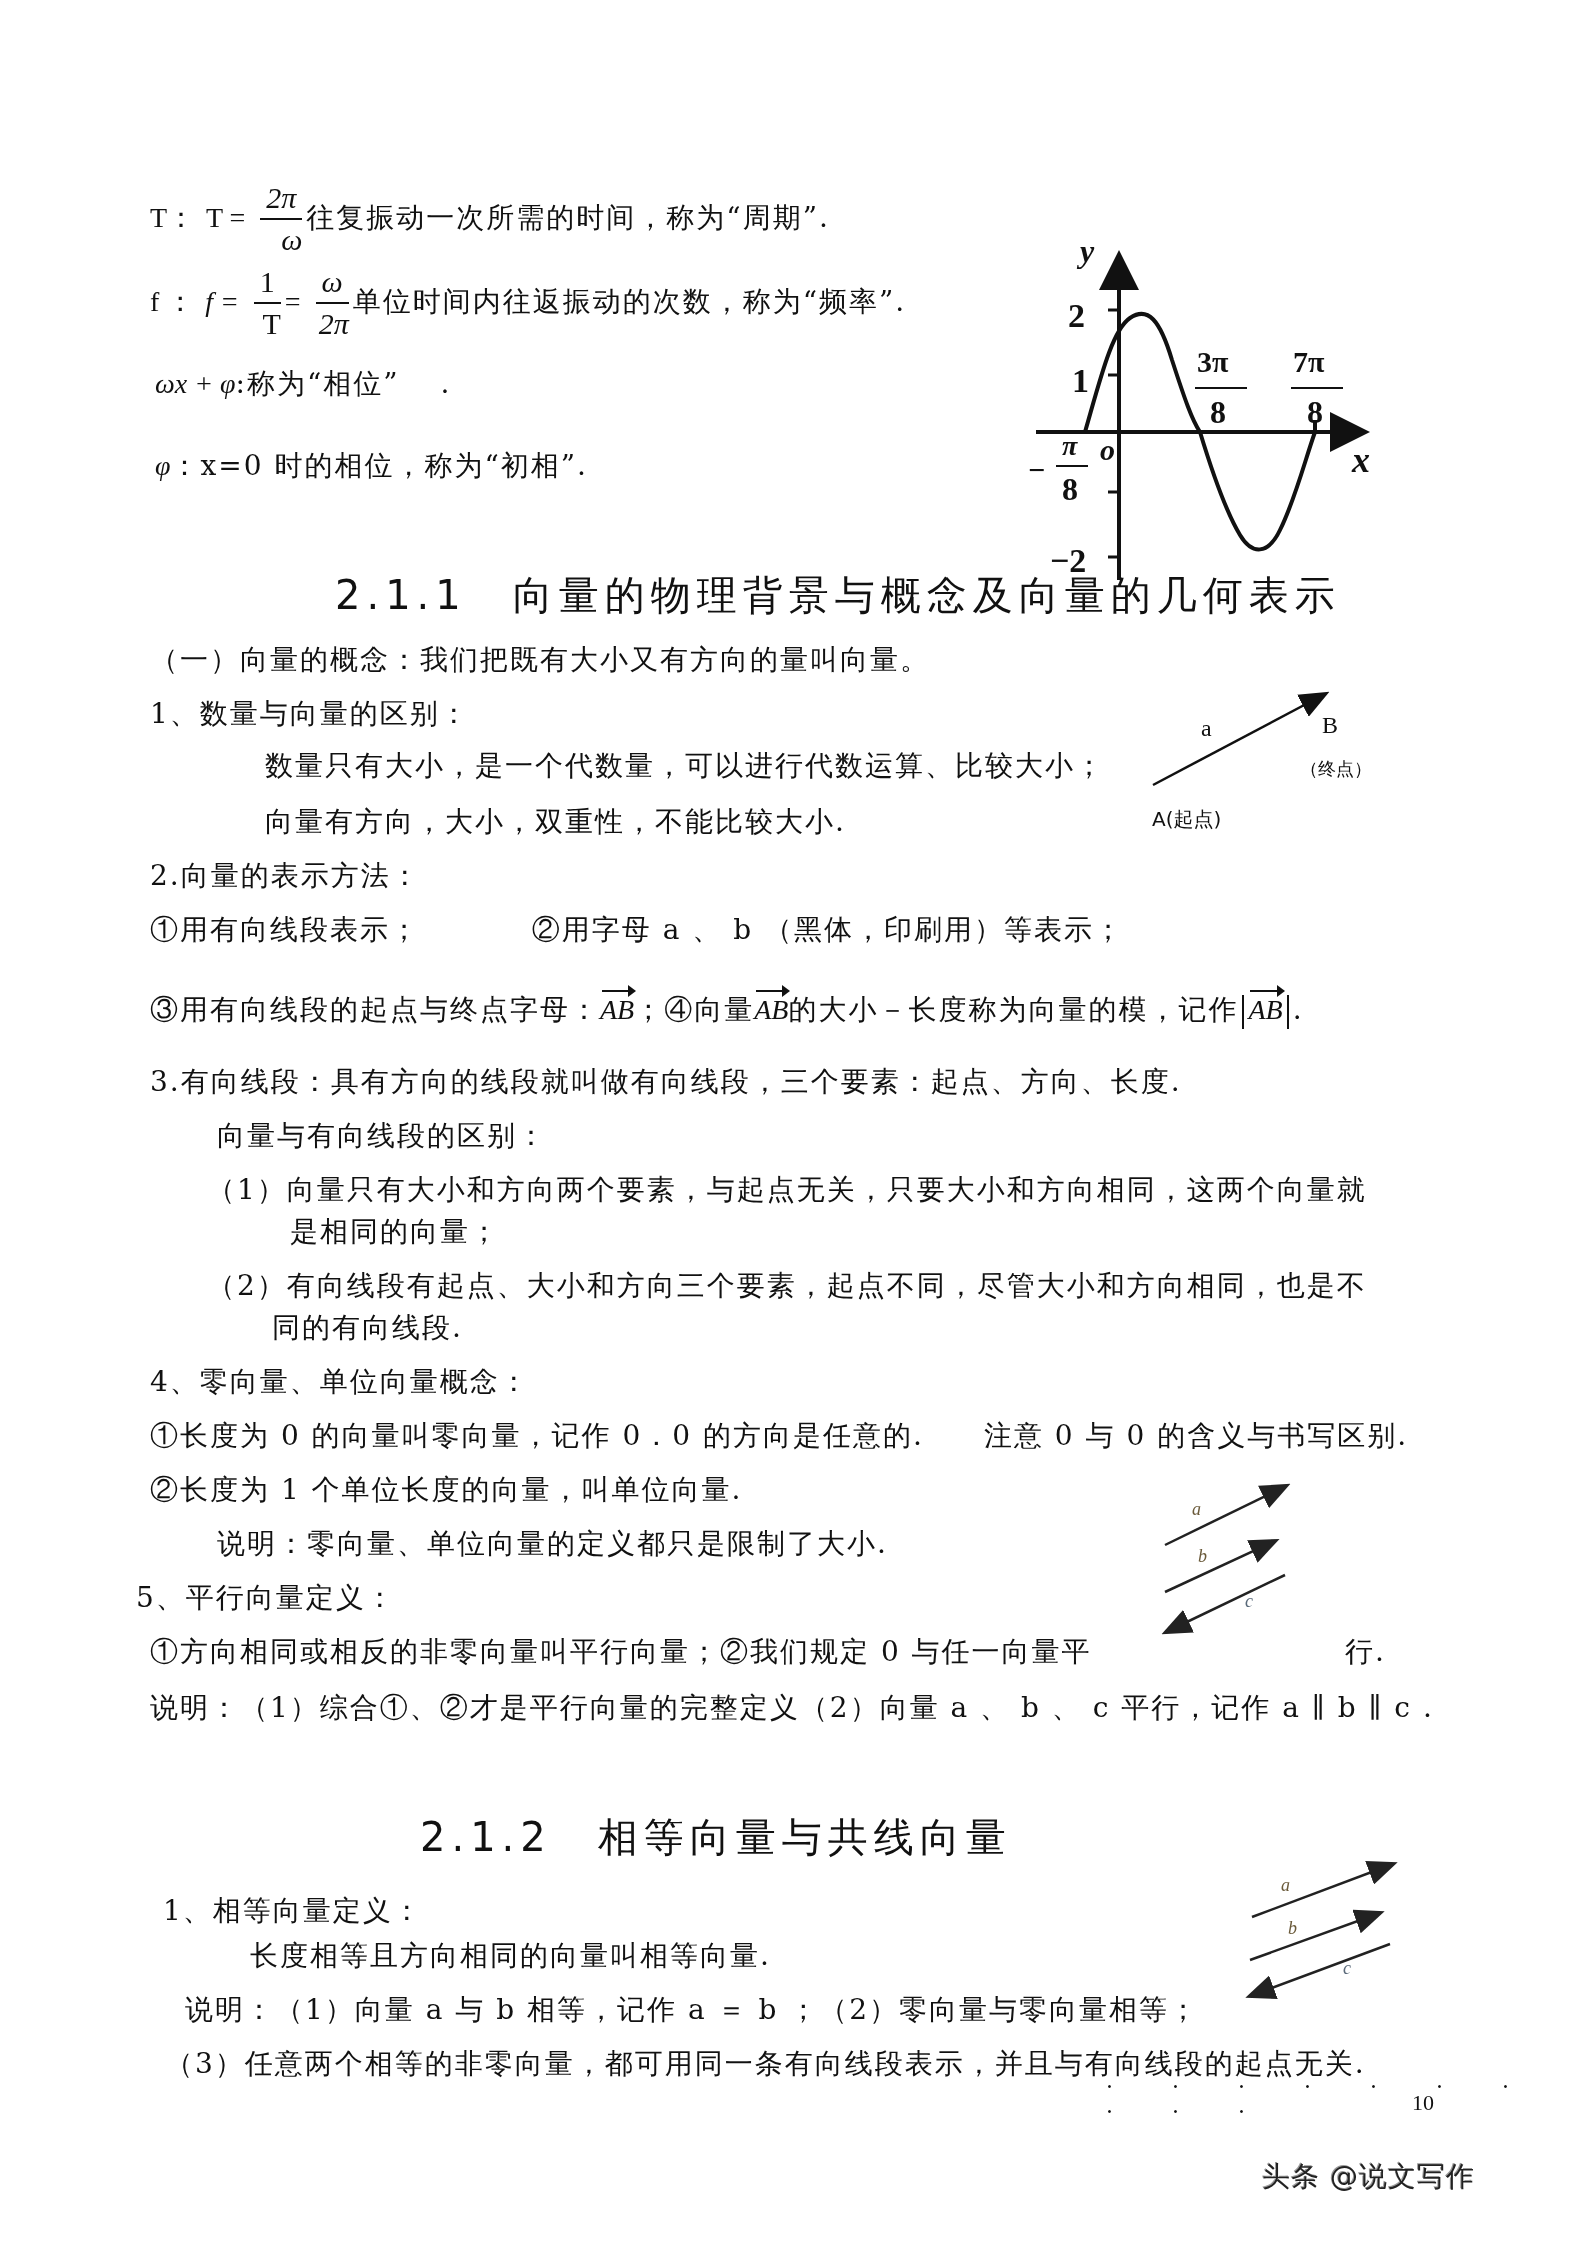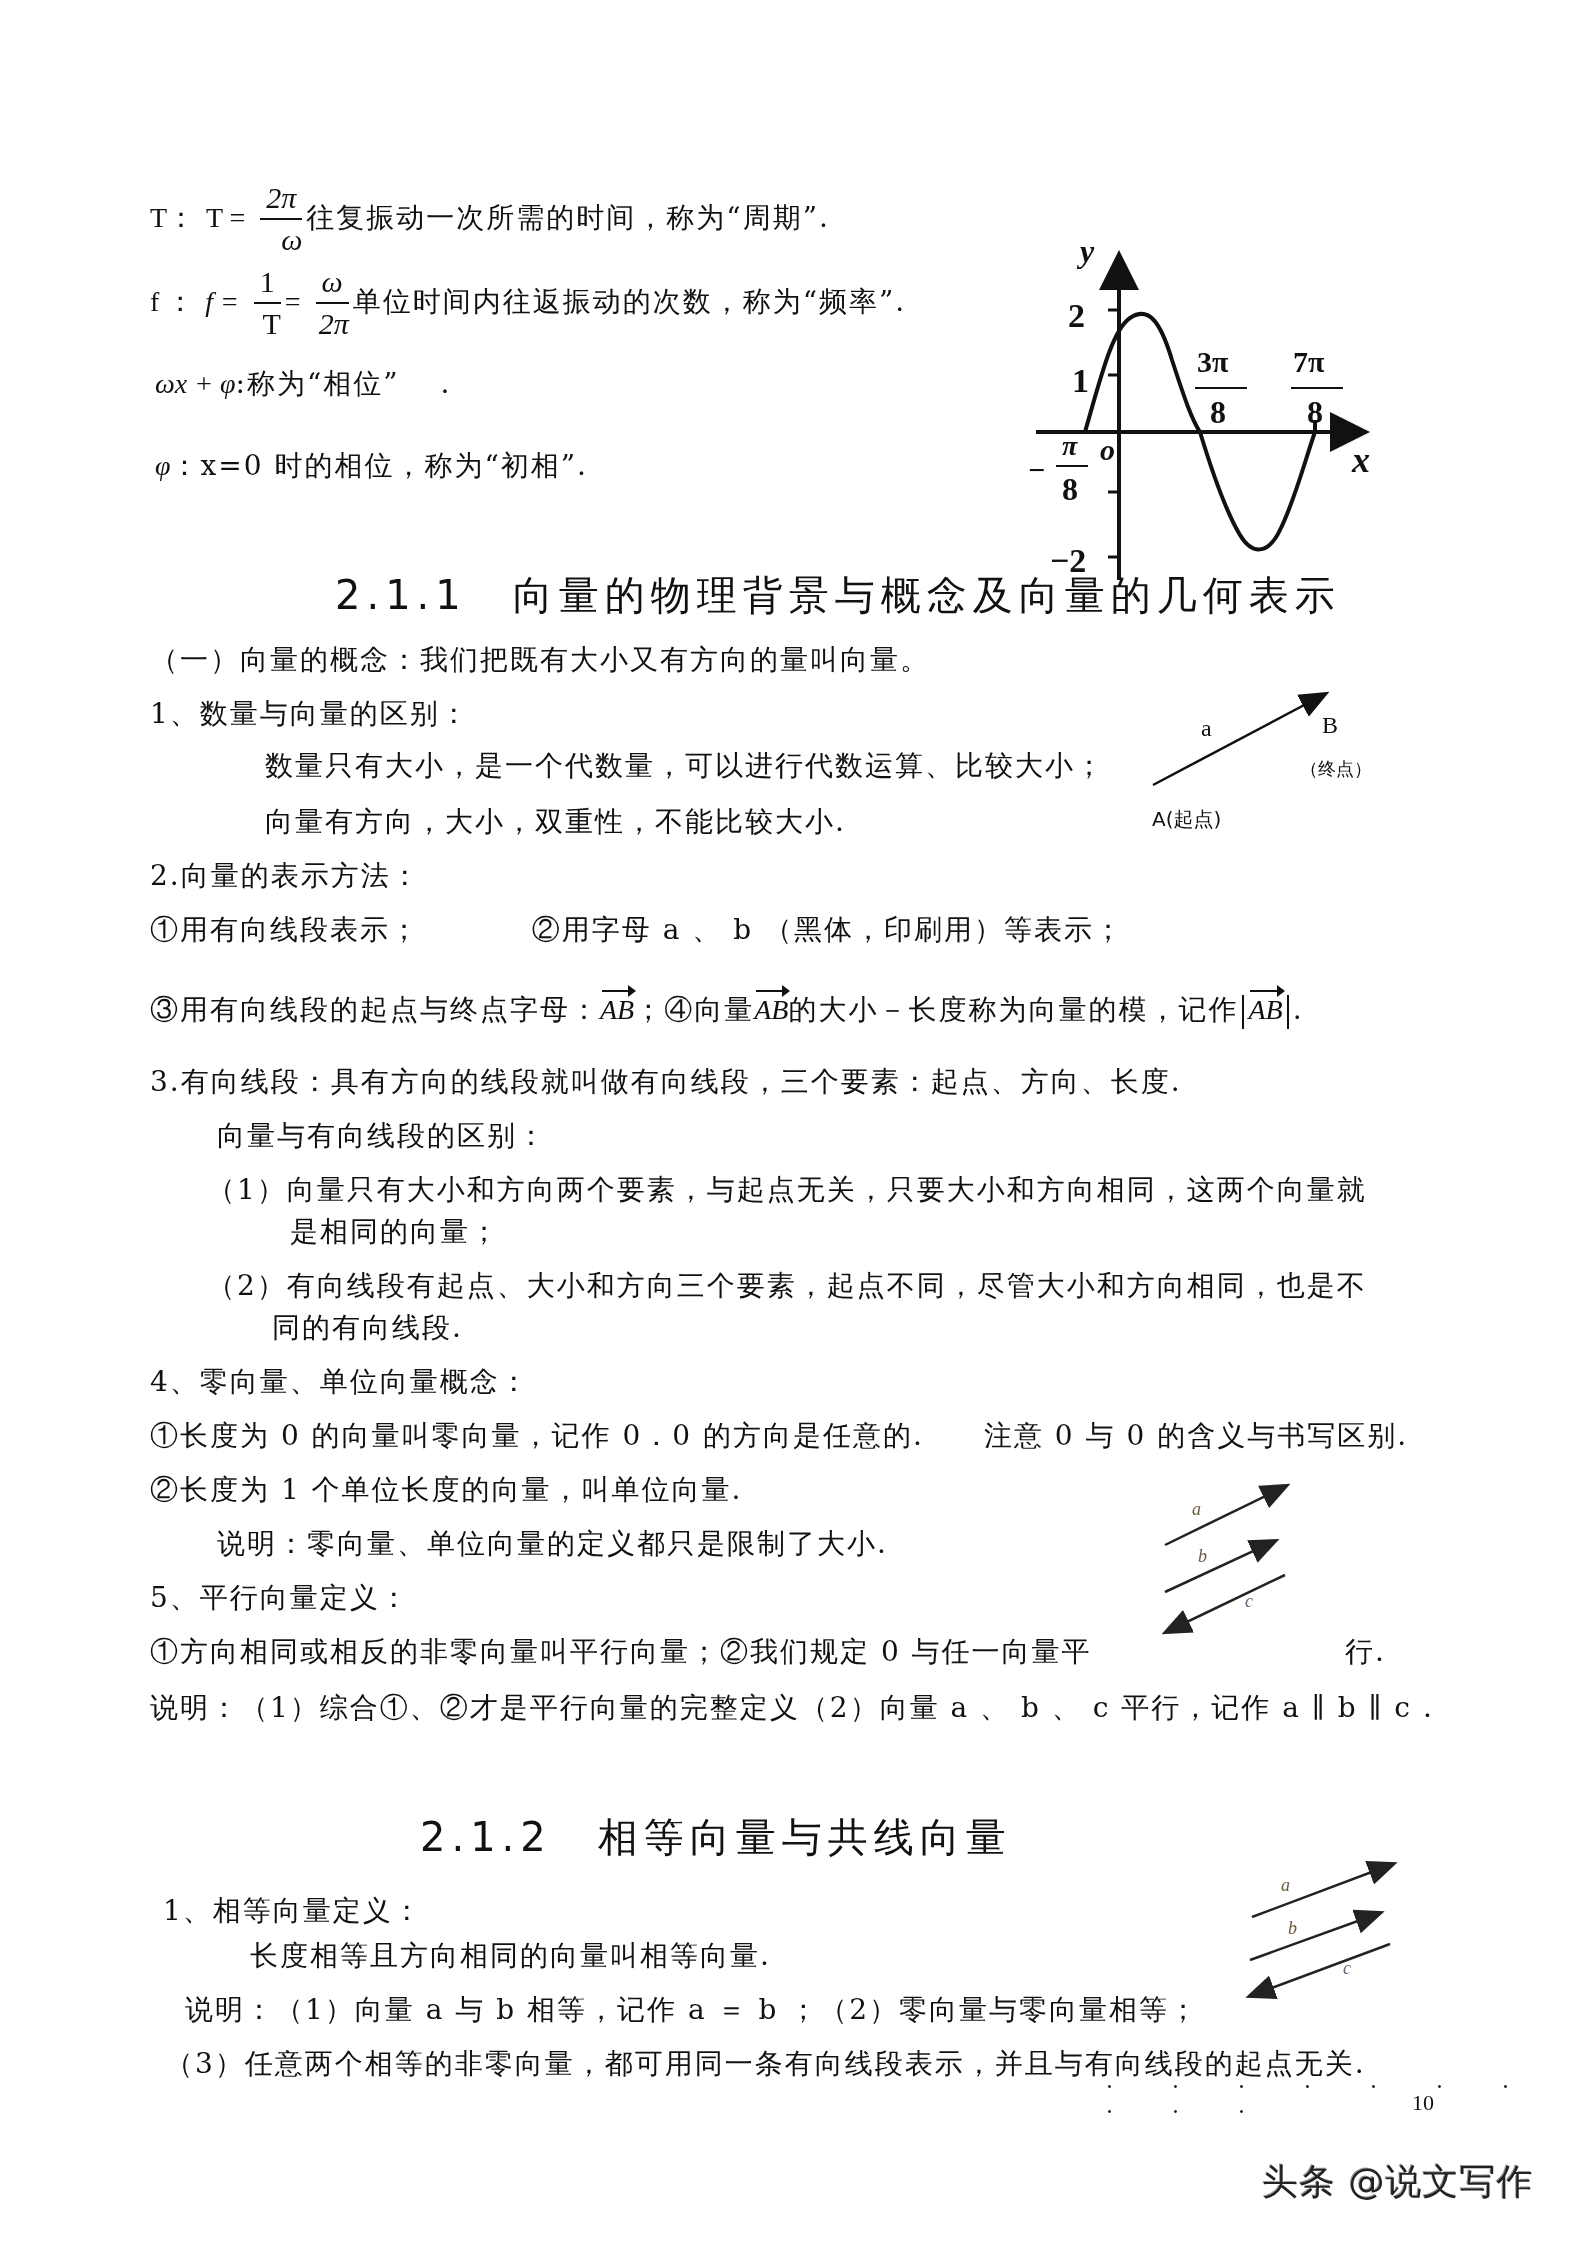--- a/index.html
+++ b/index.html
@@ -16,21 +16,21 @@
   .frac .den { display: block; line-height: 40px; font-size: 30px; }
   .vec { position: relative; display: inline-block; font-family: Liberation Serif, serif; font-style: italic;
          letter-spacing: 0; padding-top: 4px; }
   .vec::before { content: ""; position: absolute; left: 2px; right: 0; top: 2px; border-top: 2px solid #111; }
   .vec::after { content: ""; position: absolute; right: -2px; top: -3px; border-left: 8px solid #111;
                 border-top: 6px solid transparent; border-bottom: 6px solid transparent; }
   .abs-bar { display: inline-block; border-left: 2px solid #111; height: 34px; vertical-align: middle; margin: 0 4px; }
   .dots { position: absolute; font-size: 22px; letter-spacing: 26px; color: #111; }
   svg text { font-family: "Liberation Serif", serif; }
   .pagenum { position: absolute; font-family: "Liberation Serif", serif; font-size: 22px; }
-  .watermark { position: absolute; font-family: "DejaVu Sans", sans-serif; font-size: 36px; color: #222;
+  .watermark { position: absolute; font-family: "DejaVu Sans", sans-serif; font-size: 28px; color: #222;
                letter-spacing: 1px; text-shadow: 1px 1px 0 #fff, -1px -1px 0 #999; }
 </style>
 </head>
 <body>
 
 <div class="ln" style="left:150px; top:178px;">
   <span class="mr">T：</span>
   <span class="mr">T =</span>
   <span class="frac">
     <span class="num m">2π</span>
@@ -147,21 +147,21 @@
     </marker>
   </defs>
   <line x1="1165" y1="1545" x2="1286" y2="1486" stroke="#222" stroke-width="2.5" marker-end="url(#arr3)"></line>
   <line x1="1165" y1="1592" x2="1275" y2="1541" stroke="#222" stroke-width="2.5" marker-end="url(#arr3)"></line>
   <line x1="1285" y1="1575" x2="1166" y2="1632" stroke="#222" stroke-width="2.5" marker-end="url(#arr3)"></line>
   <text x="1192" y="1515" font-size="18" font-style="italic" fill="#6a5a3a">a</text>
   <text x="1198" y="1562" font-size="18" font-style="italic" fill="#6a5a3a">b</text>
   <text x="1245" y="1607" font-size="18" font-style="italic" fill="#5a6a7a">c</text>
 </svg>
 
-<div class="ln" style="left:150px; top:1580px;">5、平行向量定义：</div>
+<div class="ln" style="left:136px; top:1580px;">5、平行向量定义：</div>
 <div class="ln" style="left:150px; top:1634px;">①方向相同或相反的非零向量叫平行向量；②我们规定 0 与任一向量平</div>
 <div class="ln" style="left:1345px; top:1634px;">行.</div>
 <div class="ln" style="left:150px; top:1690px;">说明：（1）综合①、②才是平行向量的完整定义（2）向量 a 、 b 、 c 平行，记作 a ∥ b ∥ c .</div>
 
 <div class="h" style="left:420px; top:1812px;">2.1.2　相等向量与共线向量</div>
 
 <div class="ln" style="left:163px; top:1882px;margin-top:11px;">1、相等向量定义：</div>
 <div class="ln" style="left:250px; top:1938px;">长度相等且方向相同的向量叫相等向量.</div>
 <div class="ln" style="left:185px; top:1992px;">说明：（1）向量 a 与 b 相等，记作 a ＝ b ；（2）零向量与零向量相等；</div>
 <div class="ln" style="left:165px; top:2046px;">（3）任意两个相等的非零向量，都可用同一条有向线段表示，并且与有向线段的起点无关.</div>

